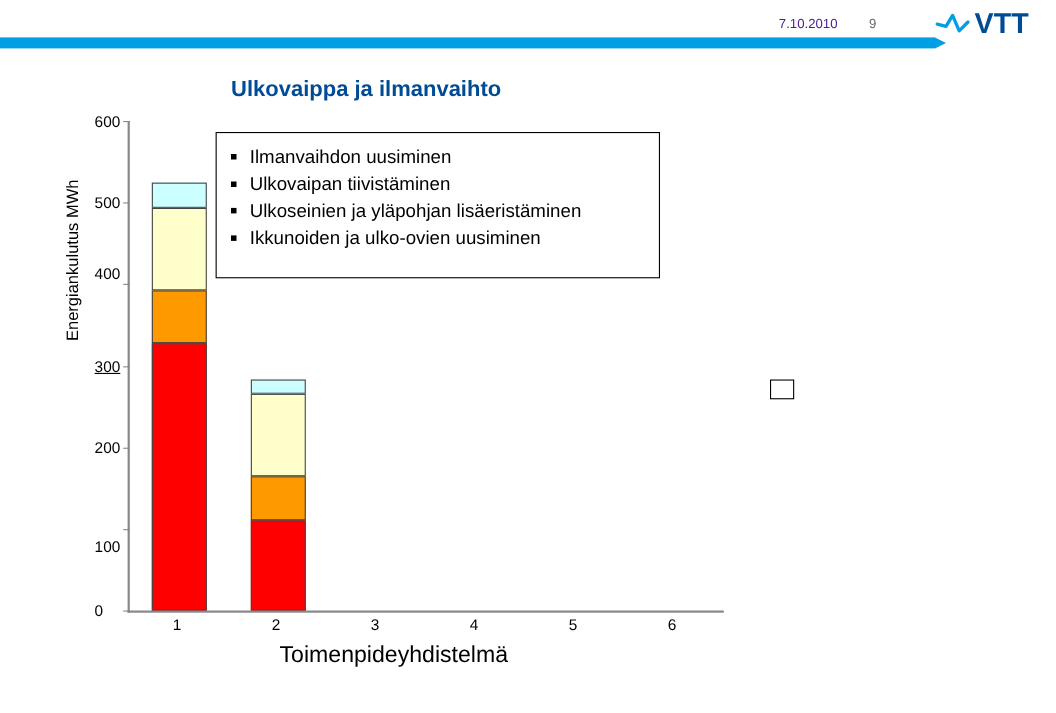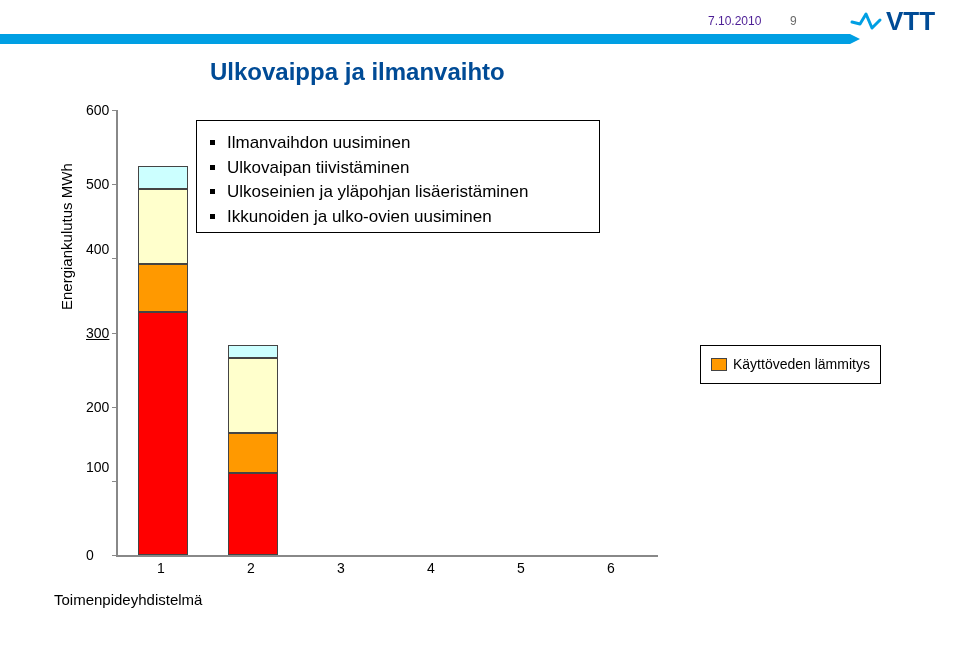--- a/index.html
+++ b/index.html
@@ -3,35 +3,35 @@
 <meta charset="utf-8">
 <style>
   html,body{margin:0;padding:0;width:960px;height:648px;font-family:Arial,Helvetica,sans-serif;background:#fff;color:#000;overflow:hidden}
   .slide{position:relative;width:960px;height:648px}
   .header{position:relative;height:40px}
   .date{position:absolute;left:708px;top:14px;font-size:12px;color:#4c1d95}
   .pagenum{position:absolute;left:790px;top:14px;font-size:12px;color:#6a6a6a}
   .logo{position:absolute;right:14px;top:4px}
   .blueband{position:absolute;left:0;top:34px;right:110px;height:10px;background:#009fe3}
   .blueband::after{content:"";position:absolute;right:-10px;top:0;border-top:5px solid transparent;border-bottom:5px solid transparent;border-left:10px solid #009fe3}
-  .title{position:absolute;left:210px;top:58px;font-size:24px;font-weight:bold;color:#004b96}
+  .title{position:absolute;left:210px;top:70px;font-size:20px;font-weight:bold;color:#004b96}
   .chart-area{position:absolute;left:38px;top:110px;width:640px;height:500px}
   .plot{position:absolute;left:78px;top:0;width:540px;height:445px;border-left:2px solid #888;border-bottom:2px solid #888}
   .ylabel{position:absolute;left:20px;top:200px;transform:rotate(-90deg);transform-origin:left top;font-size:15px;white-space:nowrap}
-  .xlabel{position:absolute;left:16px;right:0;bottom:2px;font-size:15px}
+  .xlabel{position:absolute;left:0;right:0;bottom:2px;text-align:center;font-size:21px}
   .tick-y{position:absolute;left:48px;width:26px;text-align:left;font-size:14px}
   .tick-y-mark{position:absolute;left:74px;width:6px;height:1px;background:#888}
   .tick-x{position:absolute;font-size:14px;transform:translateX(-50%);bottom:34px}
   .bar{position:absolute;width:50px}
   .seg{width:100%;border:1px solid #444;box-sizing:border-box}
   .c-tiloj{background:#ff0000}
   .c-kaytt{background:#ff9900}
   .c-huone{background:#ffffcc}
   .c-kiint{background:#ccffff}
-  .bullets{position:absolute;left:196px;top:120px;width:380px;background:#fff;border:1px solid #000;padding:10px 10px 2px 12px;font-size:17px;line-height:1.45}
+  .bullets{position:absolute;left:196px;top:120px;width:380px;background:#fff;border:1px solid #000;padding:10px 10px 22px 12px;font-size:17px;line-height:1.45}
   .bullets ul{margin:0;padding-left:18px;list-style:square}
   .legend{position:absolute;left:700px;top:345px;border:1px solid #000;padding:8px 10px;font-size:14px;line-height:1.5}
   .legend-row{display:flex;align-items:center;gap:6px}
   .sw{width:14px;height:11px;border:1px solid #444}
 </style>
 </head>
 <body>
 
 <div class="slide">
   <div class="header">
@@ -60,21 +60,21 @@
         <div class="bar" style="left: 110px; bottom: 0px; display: flex; flex-direction: column-reverse;">
           <div class="seg c-tiloj" style="height: 81.5833px;"></div>
           <div class="seg c-kaytt" style="height: 40.7917px;"></div>
           <div class="seg c-huone" style="height: 74.1667px;"></div>
           <div class="seg c-kiint" style="height: 13.35px;"></div>
         </div>
       </div>
     <div class="xlabel">Toimenpideyhdistelmä</div>
   <div class="tick-y" style="top: 437px;">0</div>
       <div class="tick-y-mark" style="top: 445px;"></div>
-      <div class="tick-y" style="top: 349px;">100</div>
+      <div class="tick-y" style="top: 379px;">100</div>
       <div class="tick-y-mark" style="top: 370.833px;"></div>
       <div class="tick-y" style="top: 288.667px;">200</div>
       <div class="tick-y-mark" style="top: 296.667px;"></div>
       <div class="tick-y" style="top: 214.5px; text-decoration: underline;">300</div>
       <div class="tick-y-mark" style="top: 222.5px;"></div>
       <div class="tick-y" style="top: 131px;">400</div>
       <div class="tick-y-mark" style="top: 148.333px;"></div>
       <div class="tick-y" style="top: 66.1667px;">500</div>
       <div class="tick-y-mark" style="top: 74.1667px;"></div>
       <div class="tick-y" style="top: -8px;">600</div>
@@ -90,18 +90,14 @@
   <div class="bullets">
     <ul>
       <li>Ilmanvaihdon uusiminen</li>
       <li>Ulkovaipan tiivistäminen</li>
       <li>Ulkoseinien ja yläpohjan lisäeristäminen</li>
       <li>Ikkunoiden ja ulko-ovien uusiminen</li>
     </ul>
   </div>
 
   <div class="legend">
-    <div class="legend-row">
-        <span class="sw c-kaytt"></span>
-        <span>Käyttöveden lämmitys</span>
-      </div>
   </div>
 </div>
 
 </body></html>

